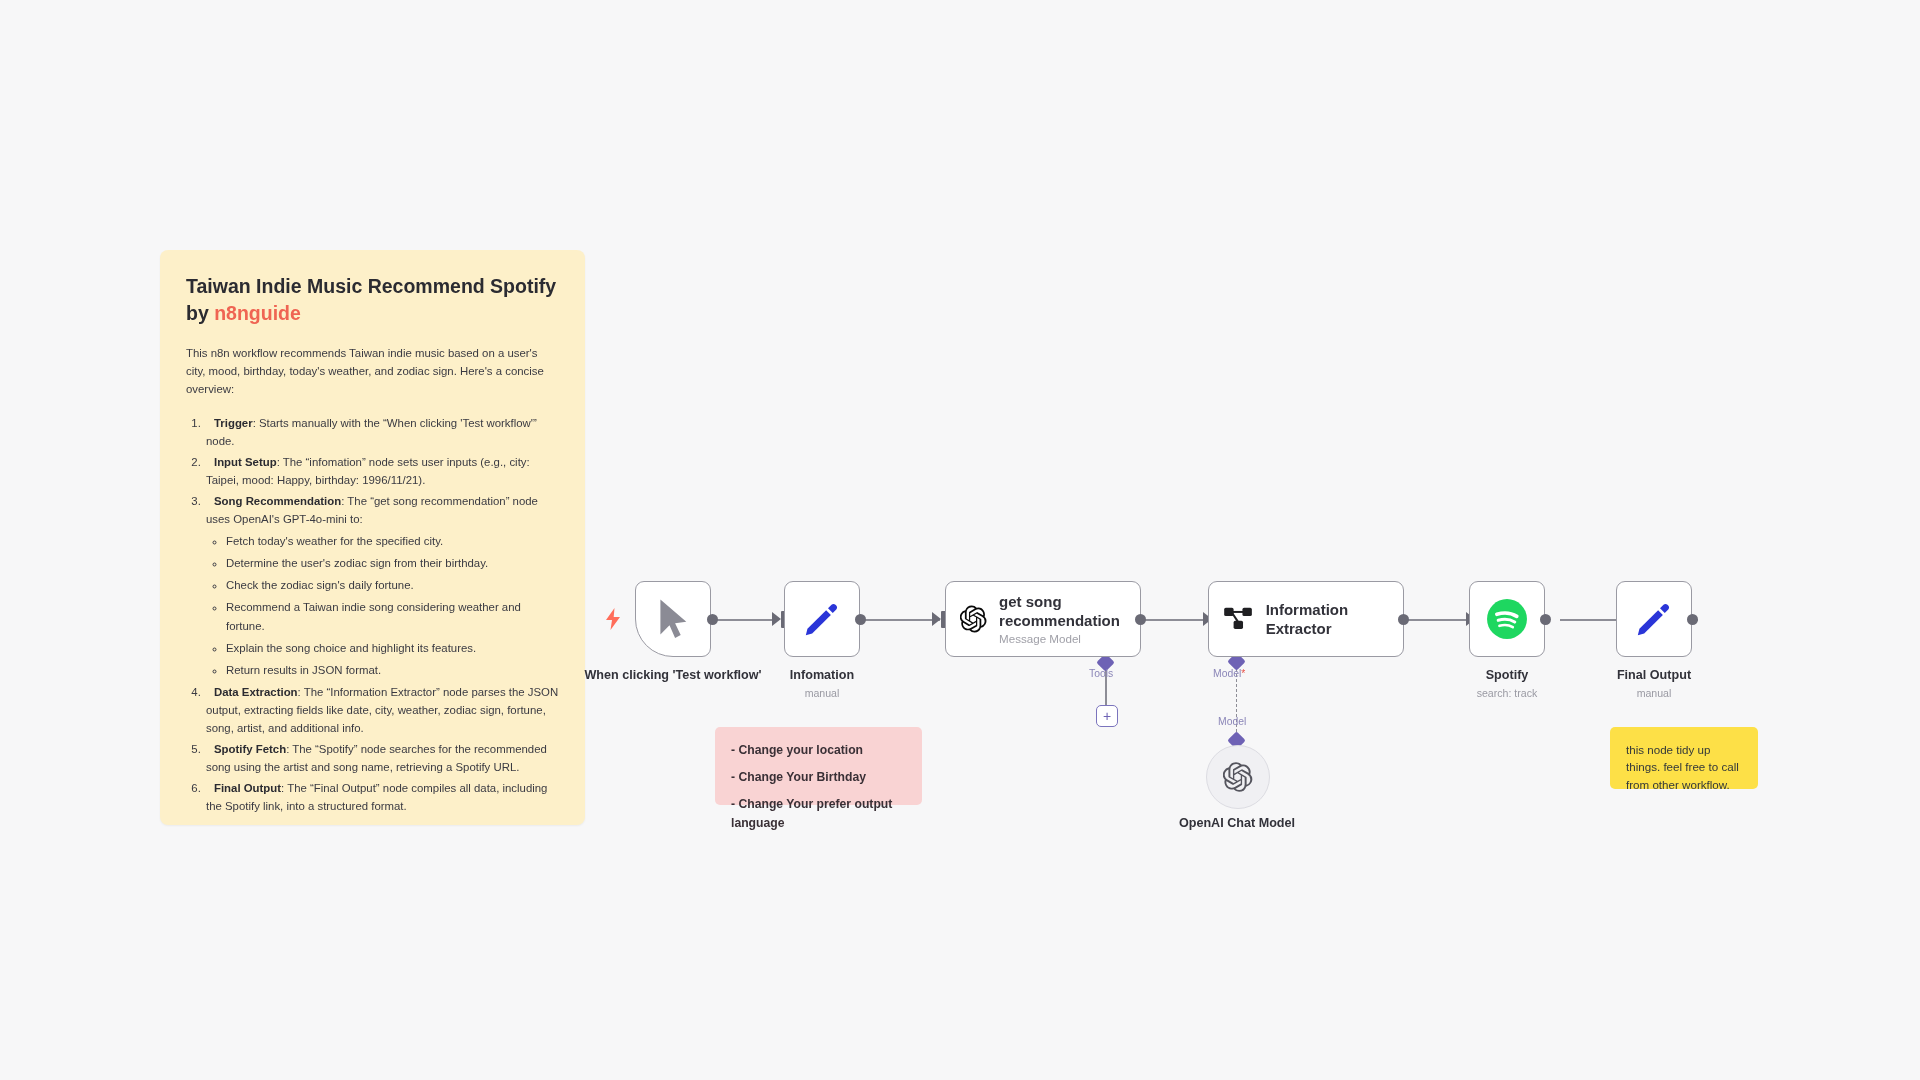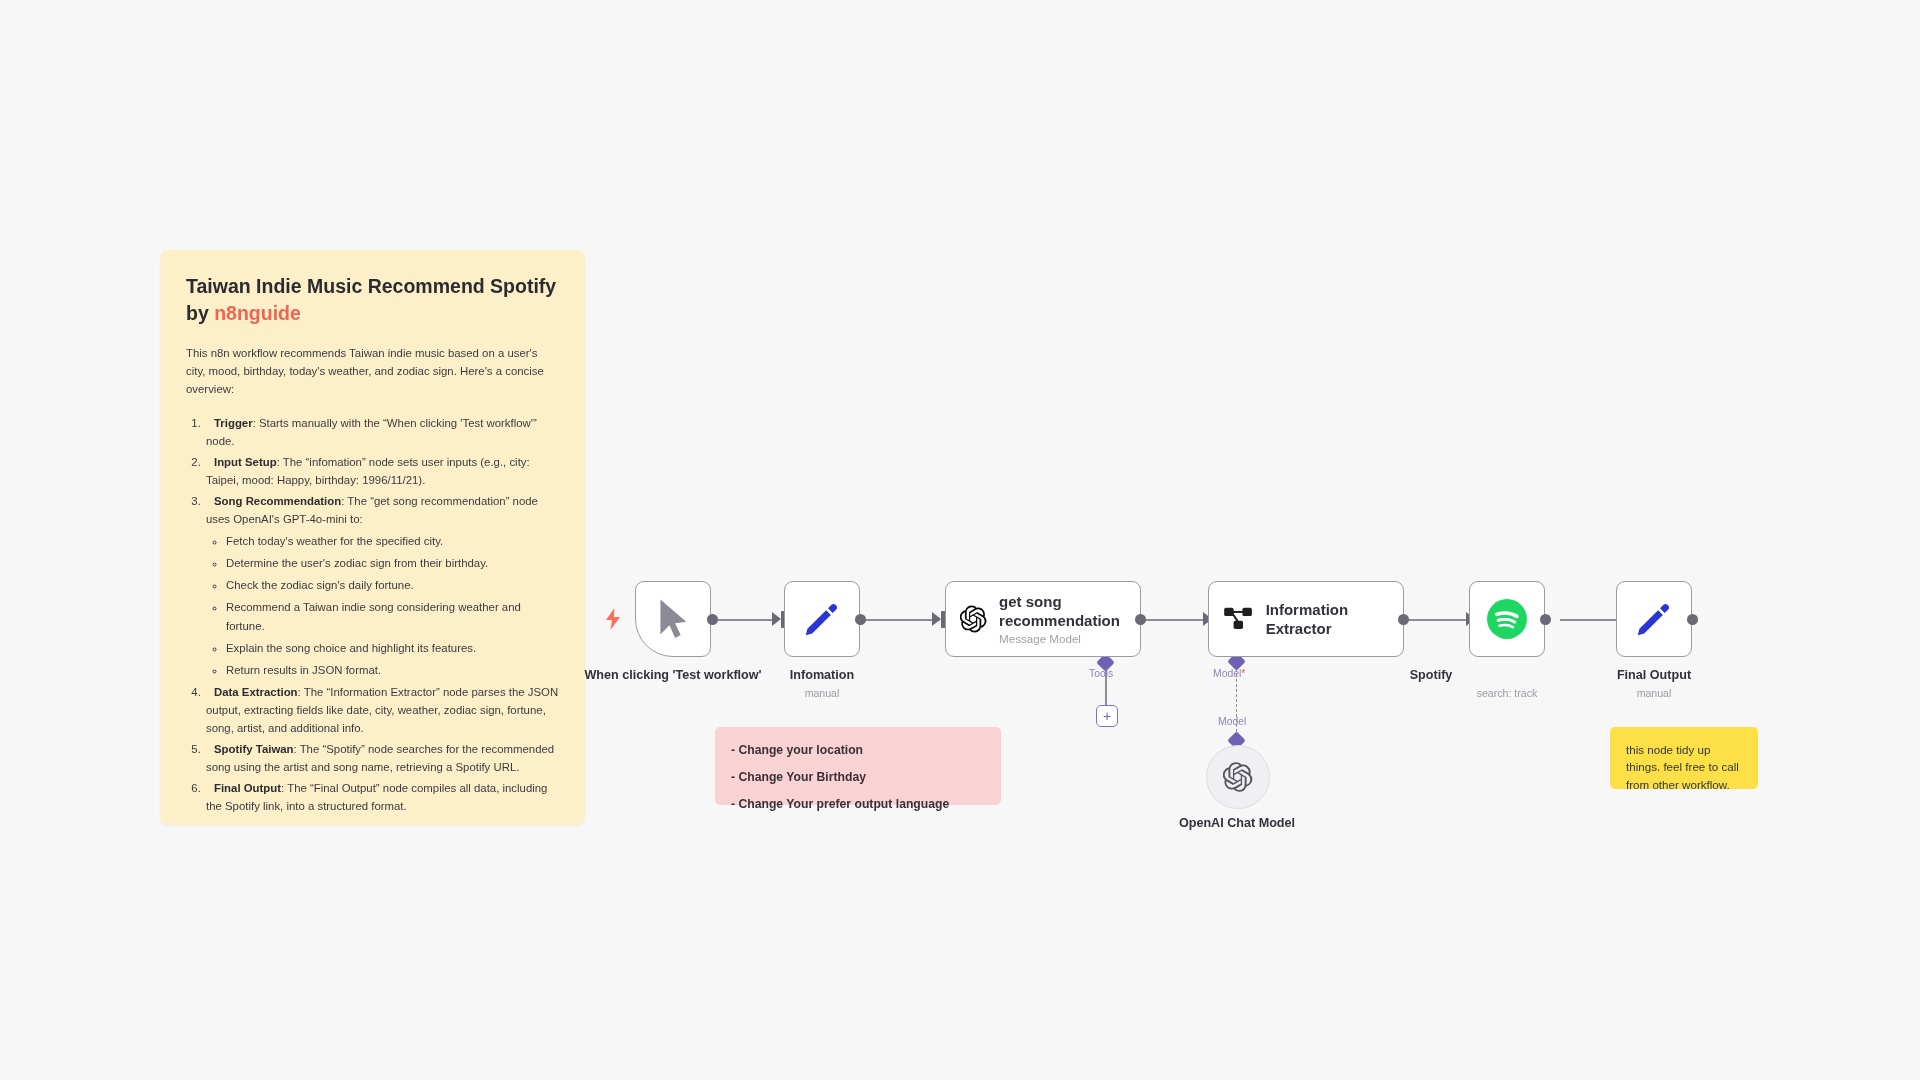--- a/index.html
+++ b/index.html
@@ -232,21 +232,21 @@
         <ul class="sublist">
           <li>Fetch today's weather for the specified city.</li>
           <li>Determine the user's zodiac sign from their birthday.</li>
           <li>Check the zodiac sign's daily fortune.</li>
           <li>Recommend a Taiwan indie song considering weather and fortune.</li>
           <li>Explain the song choice and highlight its features.</li>
           <li>Return results in JSON format.</li>
         </ul>
       </li>
       <li><b>Data Extraction</b><span>: The “Information Extractor” node parses the JSON output, extracting fields like date, city, weather, zodiac sign, fortune, song, artist, and additional info.</span></li>
-      <li><b>Spotify Taiwan</b><span>: The “Spotify” node searches for the recommended song using the artist and song name, retrieving a Spotify URL.</span></li>
+      <li><b>Spotify Fetch</b><span>: The “Spotify” node searches for the recommended song using the artist and song name, retrieving a Spotify URL.</span></li>
       <li><b>Final Output</b><span>: The “Final Output” node compiles all data, including the Spotify link, into a structured format.</span></li>
 
     </ol>
 
   </div>
 
   <div class="wire" style="left:712px; top:619px; width:62px;"></div>
   <div class="wire" style="left:848px; top:619px; width:92px;"></div>
   <div class="wire" style="left:1140px; top:619px; width:68px;"></div>
   <div class="wire" style="left:1404px; top:619px; width:68px;"></div>
@@ -322,21 +322,21 @@
   <div class="port-in-bar" style="left:1475px; top:611px;"></div>
   <div class="node square" style="left:1469px; top:581px;">
     <svg width="42" height="42" viewBox="0 0 24 24">
       <circle cx="12" cy="12" r="11.4" fill="#1ed760"></circle>
       <path d="M6.2 9.3c3.8-1.1 8.2-.8 11.4 1.2" stroke="#fff" stroke-width="2.1" fill="none" stroke-linecap="round"></path>
       <path d="M7 12.7c3.2-.9 6.8-.6 9.4 1" stroke="#fff" stroke-width="1.8" fill="none" stroke-linecap="round"></path>
       <path d="M7.7 15.9c2.6-.7 5.5-.5 7.6.8" stroke="#fff" stroke-width="1.5" fill="none" stroke-linecap="round"></path>
     </svg>
   </div>
   <div class="port-dot" style="left:1540px; top:614px;"></div>
-  <div class="node-caption" style="left:1336px; top:668px;">Spotify</div>
+  <div class="node-caption" style="left:1412px; top:668px;">Spotify</div>
   <div class="node-subcaption" style="left:1412px; top:687px;">search: track</div>
 
   <div class="port-in" style="left:1617px; top:612px;"></div>
   <div class="port-in-bar" style="left:1626px; top:611px;"></div>
   <div class="node square" style="left:1616px; top:581px;">
     <svg width="38" height="38" viewBox="0 0 24 24">
       <path d="M2.8 18.2 L14.6 6.4 L17.6 9.4 L5.8 21.2 L1.8 22.2 Z" fill="#2a35d8"></path>
       <path d="M15.8 5.2 L18 3 C18.7 2.3 19.8 2.3 20.5 3 L21 3.5 C21.7 4.2 21.7 5.3 21 6 L18.8 8.2 Z" fill="#2a35d8"></path>
     </svg>
   </div>
@@ -344,21 +344,21 @@
   <div class="node-caption" style="left:1559px; top:668px;">Final Output</div>
   <div class="node-subcaption" style="left:1559px; top:687px;">manual</div>
 
   <div class="subnode-circle" style="left:1206px; top:745px;">
     <svg width="30" height="30" viewBox="0 0 32 32">
       <path d="M29.07 13.1a7.9 7.9 0 0 0-.68-6.49 8 8 0 0 0-8.6-3.83A7.9 7.9 0 0 0 13.85.14a8 8 0 0 0-7.62 5.53A7.9 7.9 0 0 0 .95 9.5a8 8 0 0 0 .98 9.37 7.9 7.9 0 0 0 .68 6.5 8 8 0 0 0 8.6 3.83 7.9 7.9 0 0 0 5.94 2.65 8 8 0 0 0 7.63-5.54 7.9 7.9 0 0 0 5.28-3.83 8 8 0 0 0-.99-9.37zM17.15 29.92a5.93 5.93 0 0 1-3.81-1.38l.19-.11 6.33-3.66a1.03 1.03 0 0 0 .52-.9v-8.93l2.68 1.55a.1.1 0 0 1 .05.07v7.4a5.97 5.97 0 0 1-5.96 5.96zM4.35 24.45a5.93 5.93 0 0 1-.71-3.99l.19.11 6.33 3.66a1.03 1.03 0 0 0 1.04 0l7.73-4.46v3.1a.1.1 0 0 1-.04.08l-6.4 3.7a5.97 5.97 0 0 1-8.14-2.2zM2.68 10.6a5.93 5.93 0 0 1 3.1-2.61v7.53a1.03 1.03 0 0 0 .52.9l7.73 4.46-2.68 1.55a.1.1 0 0 1-.09 0l-6.4-3.7a5.97 5.97 0 0 1-2.18-8.14zm21.98 5.11l-7.73-4.47 2.68-1.54a.1.1 0 0 1 .1 0l6.4 3.7a5.96 5.96 0 0 1-.92 10.75v-7.53a1.03 1.03 0 0 0-.53-.9zm2.67-4.01l-.19-.12-6.32-3.68a1.03 1.03 0 0 0-1.04 0l-7.73 4.46v-3.1a.1.1 0 0 1 .04-.08l6.4-3.69a5.97 5.97 0 0 1 8.85 6.2zM10.6 17.2l-2.68-1.55a.1.1 0 0 1-.05-.08v-7.4a5.96 5.96 0 0 1 9.78-4.58l-.19.1-6.33 3.66a1.03 1.03 0 0 0-.52.9zm1.45-3.14l3.44-1.99 3.45 1.99v3.97l-3.44 1.98-3.45-1.98z" fill="#55555e"></path>
     </svg>
   </div>
   <div class="node-caption" style="left:1142px; top:816px;">OpenAI Chat Model</div>
 
-  <div class="mini-sticky pink" style="left:715px; top:727px; width:286px; height:78px;">
+  <div class="mini-sticky pink" style="left:715px; top:727px; width:207px; height:78px;">
     <p>- Change your location</p>
     <p>- Change Your Birthday</p>
     <p>- Change Your prefer output language</p>
   </div>
 
 
   <div class="mini-sticky green" style="left:1610px; top:727px; width:148px; height:62px; font-size:11.6px; line-height:1.5;">
     <p>this node tidy up things. feel free to call from other workflow.</p>
   </div>
 

